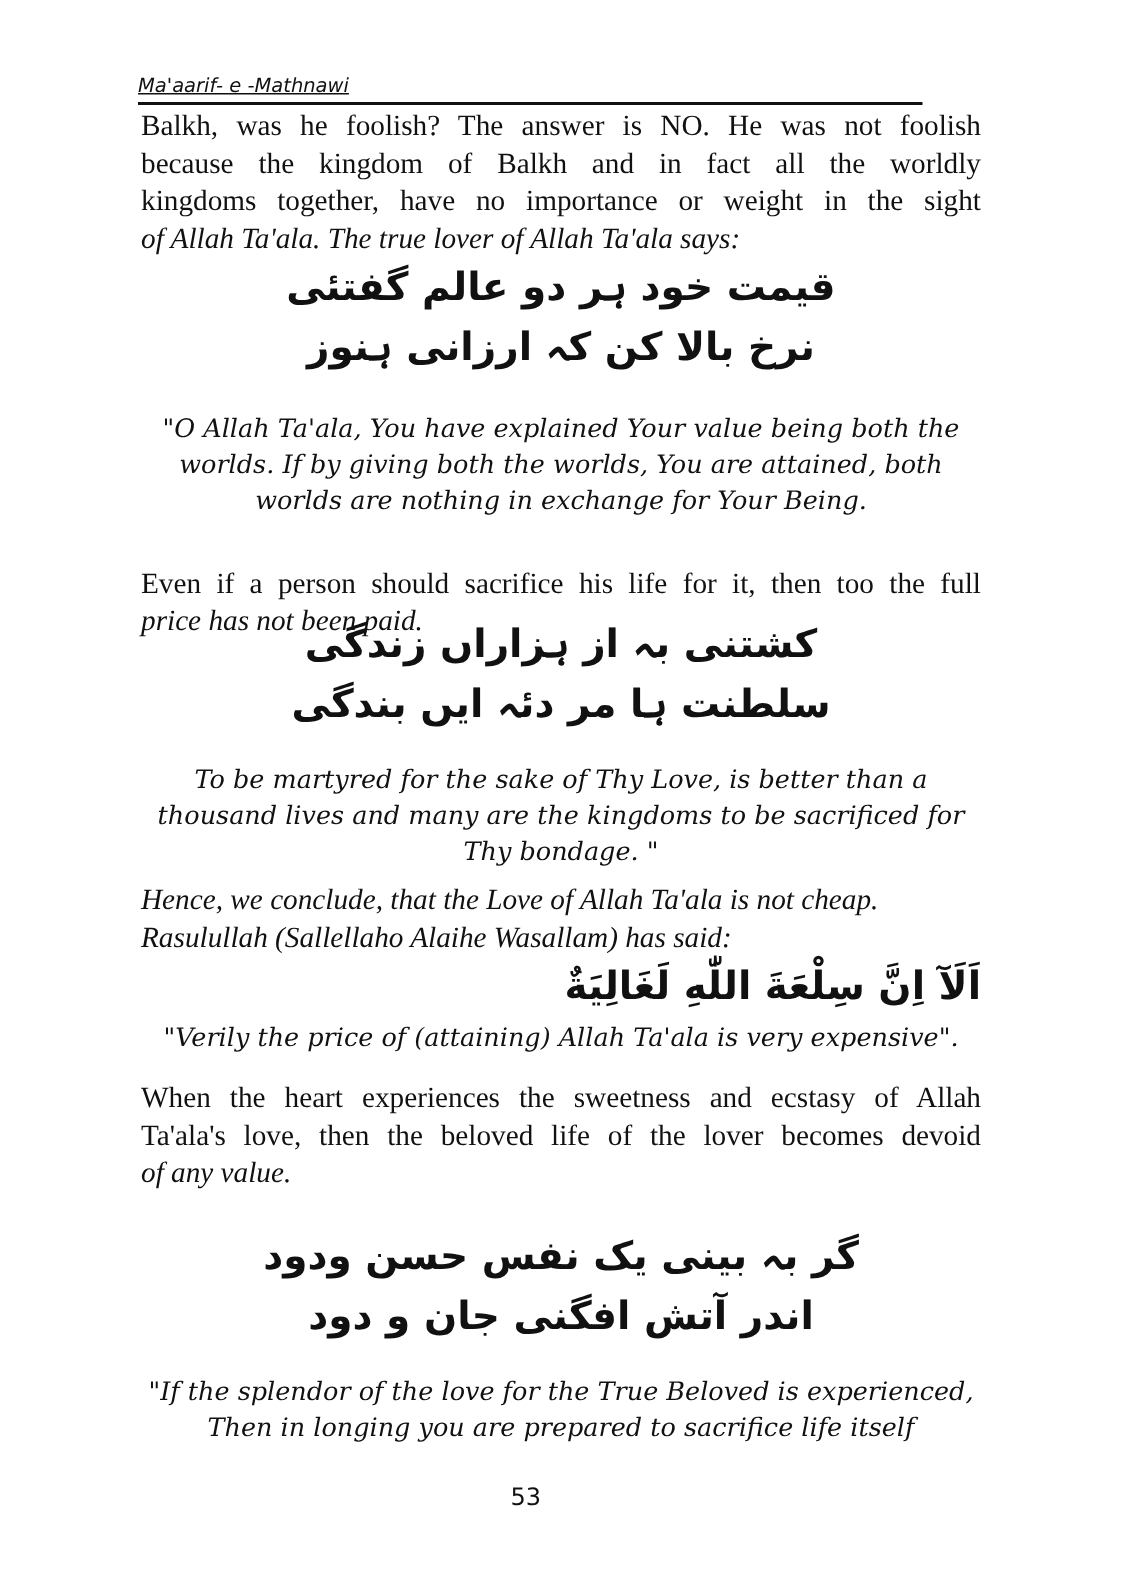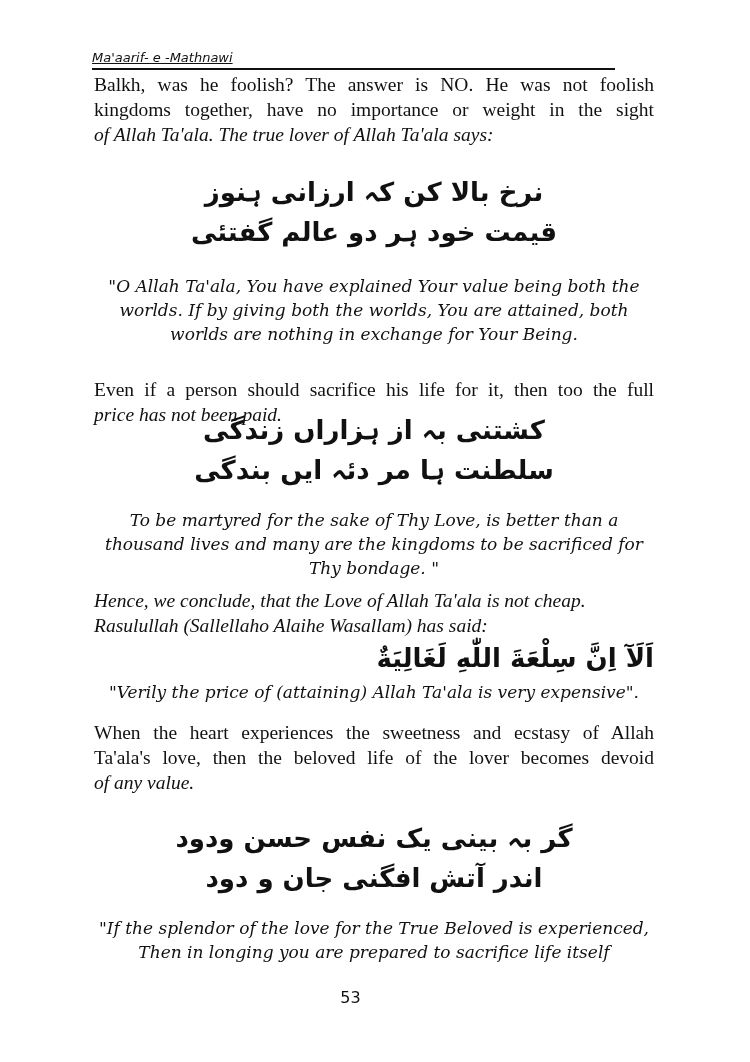--- a/index.html
+++ b/index.html
@@ -42,27 +42,28 @@
 </head>
 <body>
 
 <div class="page">
 
   <div class="header">Ma'aarif- e -Mathnawi</div>
   <div class="header-rule"></div>
 
   <div class="para" style="top:72px;">
     <span class="line">Balkh, was he foolish? The answer is NO. He was not foolish</span>
+    <span class="line">because the kingdom of Balkh and in fact all the worldly</span>
     <span class="line">kingdoms together, have no importance or weight in the sight</span>
     <span class="line last">of Allah Ta'ala. The true lover of Allah Ta'ala says:</span>
   </div>
 
   <div class="urdu" style="top:172px;">
+    <div>قیمت خود ہر دو عالم گفتئی</div>
     <div>نرخ بالا کن کہ ارزانی ہنوز</div>
-    <div>قیمت خود ہر دو عالم گفتئی</div>
   </div>
 
   <div class="quote" style="top:274px;">
     <span class="line">"O Allah Ta'ala, You have explained Your value being both the</span>
     <span class="line">worlds.  If by giving both the worlds, You are attained, both</span>
     <span class="line">worlds are nothing in exchange for Your Being.</span>
   </div>
 
   <div class="para" style="top:356px;margin-top:21px;">
     <span class="line">Even if a person should sacrifice his life for it, then too the full</span>

